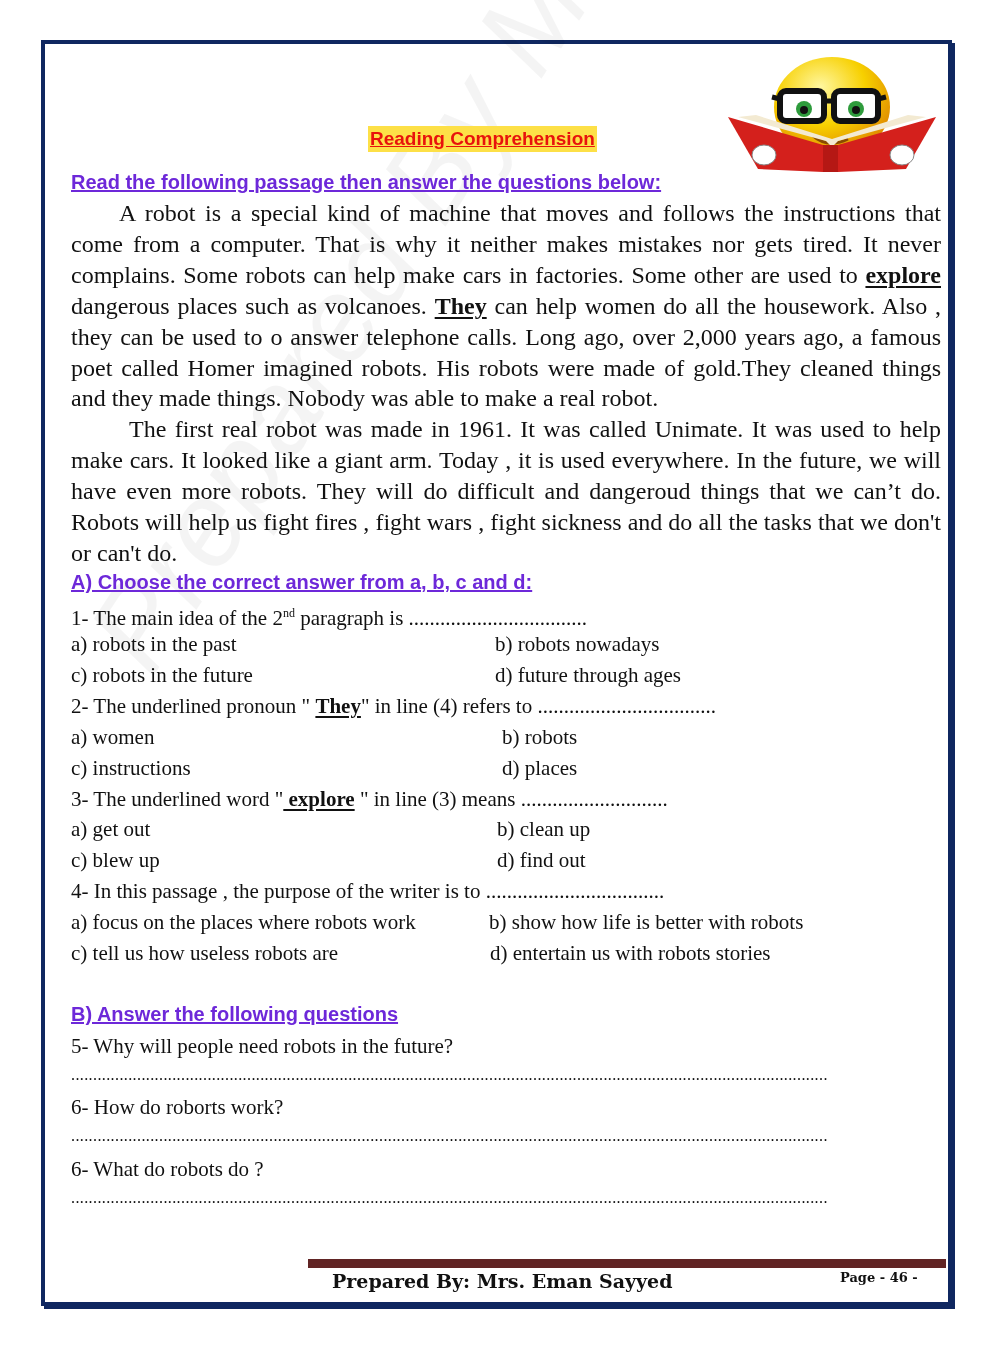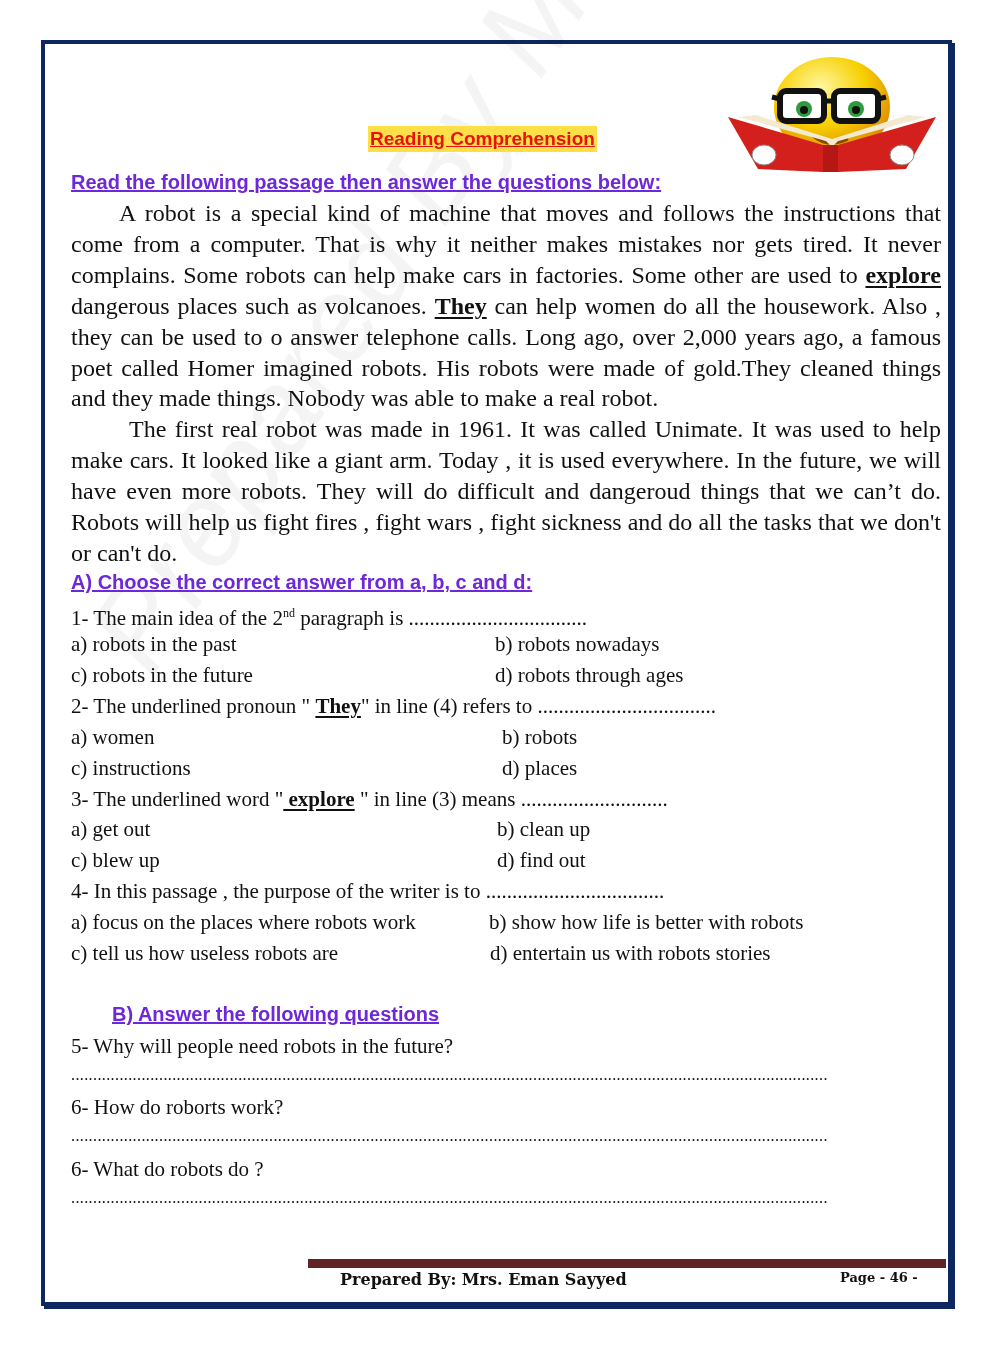--- a/index.html
+++ b/index.html
@@ -12,21 +12,21 @@
   .line { position:absolute; left:71px; font-size:21px; line-height:26px; white-space:nowrap; }
   .passage { position:absolute; left:71px; top:198px; width:870px; font-size:24px; line-height:30.9px; }
   .passage p { margin:0; text-align:justify; }
   .indent1 { text-indent:48px; }
   .indent2 { text-indent:58px; }
   .ul { font-weight:bold; text-decoration:underline; text-decoration-thickness:2px; text-underline-offset:3px; }
   .opt { position:absolute; font-size:21px; line-height:26px; white-space:nowrap; }
   .dots { position:absolute; left:71px; font-size:16px; letter-spacing:0.4px; color:#111; white-space:nowrap; overflow:hidden; width:812px; }
   sup { font-size:12px; }
   .footer-bar { position:absolute; left:308px; top:1259px; width:638px; height:9px; background:#612424; }
-  .footer-left { position:absolute; left:340px; top:1270px; font-family:"DejaVu Serif", serif; font-weight:bold; font-size:16px; }
+  .footer-left { position:absolute; left:332px; top:1270px; font-family:"DejaVu Serif", serif; font-weight:bold; font-size:19px; }
   .footer-right { position:absolute; left:840px; top:1270px; font-family:"DejaVu Serif", serif; font-weight:bold; font-size:13px; }
 </style>
 </head>
 <body>
 
 <div class="frame"></div>
 
 <div class="watermark">Prepared By Mrs. Eman Sayed</div>
 
 <svg class="emoji" viewBox="0 0 208 115">
@@ -64,41 +64,41 @@
   <p class="indent1"><span>A robot is a special kind of machine that moves and follows  the instructions that come from a computer. That is why  it neither  makes mistakes nor  gets tired. It never complains. Some robots can help make cars in factories. Some other  are used to </span><span class="ul">explore</span><span> dangerous places such as volcanoes. </span><span class="ul">They</span><span>  can help women do all the housework. Also , they can be used to o answer telephone calls. Long ago, over 2,000 years ago, a famous poet called Homer imagined robots. His robots were made of gold.They cleaned things and they made things. Nobody was able to make a real robot.</span></p>
   <p class="indent2">The first real robot was made in 1961. It was called Unimate. It was used to help make cars. It looked like a giant arm. Today , it is used everywhere. In the future, we will have even more robots. They will do difficult and dangeroud things that we can’t do. Robots will help us fight fires , fight wars , fight sickness and do all the tasks that we don't or can't do.</p>
 </div>
 
 <div class="heading" style="top:569px;">A) Choose the correct answer from a, b, c and d:</div>
 
 <div class="line" style="top:600px;"><span>1- The main idea of the 2</span><sup>nd</sup><span> paragraph is  ..................................</span></div>
 <div class="opt" style="left:71px; top:631px;">a)  robots in the past</div>
 <div class="opt" style="left:495px; top:631px;">b)  robots nowadays</div>
 <div class="opt" style="left:71px; top:662px;">c) robots in the future</div>
-<div class="opt" style="left:495px; top:662px;">d)  robots through ages</div>
+<div class="opt" style="left:495px; top:662px;">d)  future through ages</div>
 
 <div class="line" style="top:693px;"><span>2- The underlined pronoun " </span><span class="ul">They</span><span>" in line (4) refers to ..................................</span></div>
 <div class="opt" style="left:71px; top:724px;">a)  women</div>
 <div class="opt" style="left:502px; top:724px;">b) robots</div>
 <div class="opt" style="left:71px; top:755px;">c) instructions</div>
 <div class="opt" style="left:502px; top:755px;">d)  places</div>
 
 <div class="line" style="top:786px;"><span>3- The underlined word "</span><span class="ul"> explore</span><span> " in line (3) means ............................</span></div>
 <div class="opt" style="left:71px; top:816px;">a) get out</div>
 <div class="opt" style="left:497px; top:816px;">b) clean up</div>
 <div class="opt" style="left:71px; top:847px;">c) blew up</div>
 <div class="opt" style="left:497px; top:847px;">d) find out</div>
 
 <div class="line" style="top:878px;">4- In this passage , the purpose of the writer is to  ..................................</div>
 <div class="opt" style="left:71px; top:909px;">a) focus on the places where robots work</div>
 <div class="opt" style="left:489px; top:909px;">b) show how life is better with robots</div>
 <div class="opt" style="left:71px; top:940px;">c) tell us how useless  robots are</div>
 <div class="opt" style="left:490px; top:940px;">d) entertain us with robots stories</div>
 
-<div class="heading" style="top:1001px;margin-left:41px;">B) Answer the following questions</div>
+<div class="heading" style="top:1001px;">B) Answer the following questions</div>
 <div class="line" style="top:1033px;text-align:right;">5- Why will people need robots in the future?</div>
 <div class="dots" style="top:1066px;">............................................................................................................................................................................</div>
 <div class="line" style="top:1094px;">6- How do roborts work?</div>
 <div class="dots" style="top:1127px;">............................................................................................................................................................................</div>
 <div class="line" style="top:1156px;">6- What do robots do ?</div>
 <div class="dots" style="top:1189px;">............................................................................................................................................................................</div>
 
 <div class="footer-bar"></div>
 <div class="footer-left">Prepared By: Mrs. Eman Sayyed</div>
 <div class="footer-right">Page - 46 -</div>

